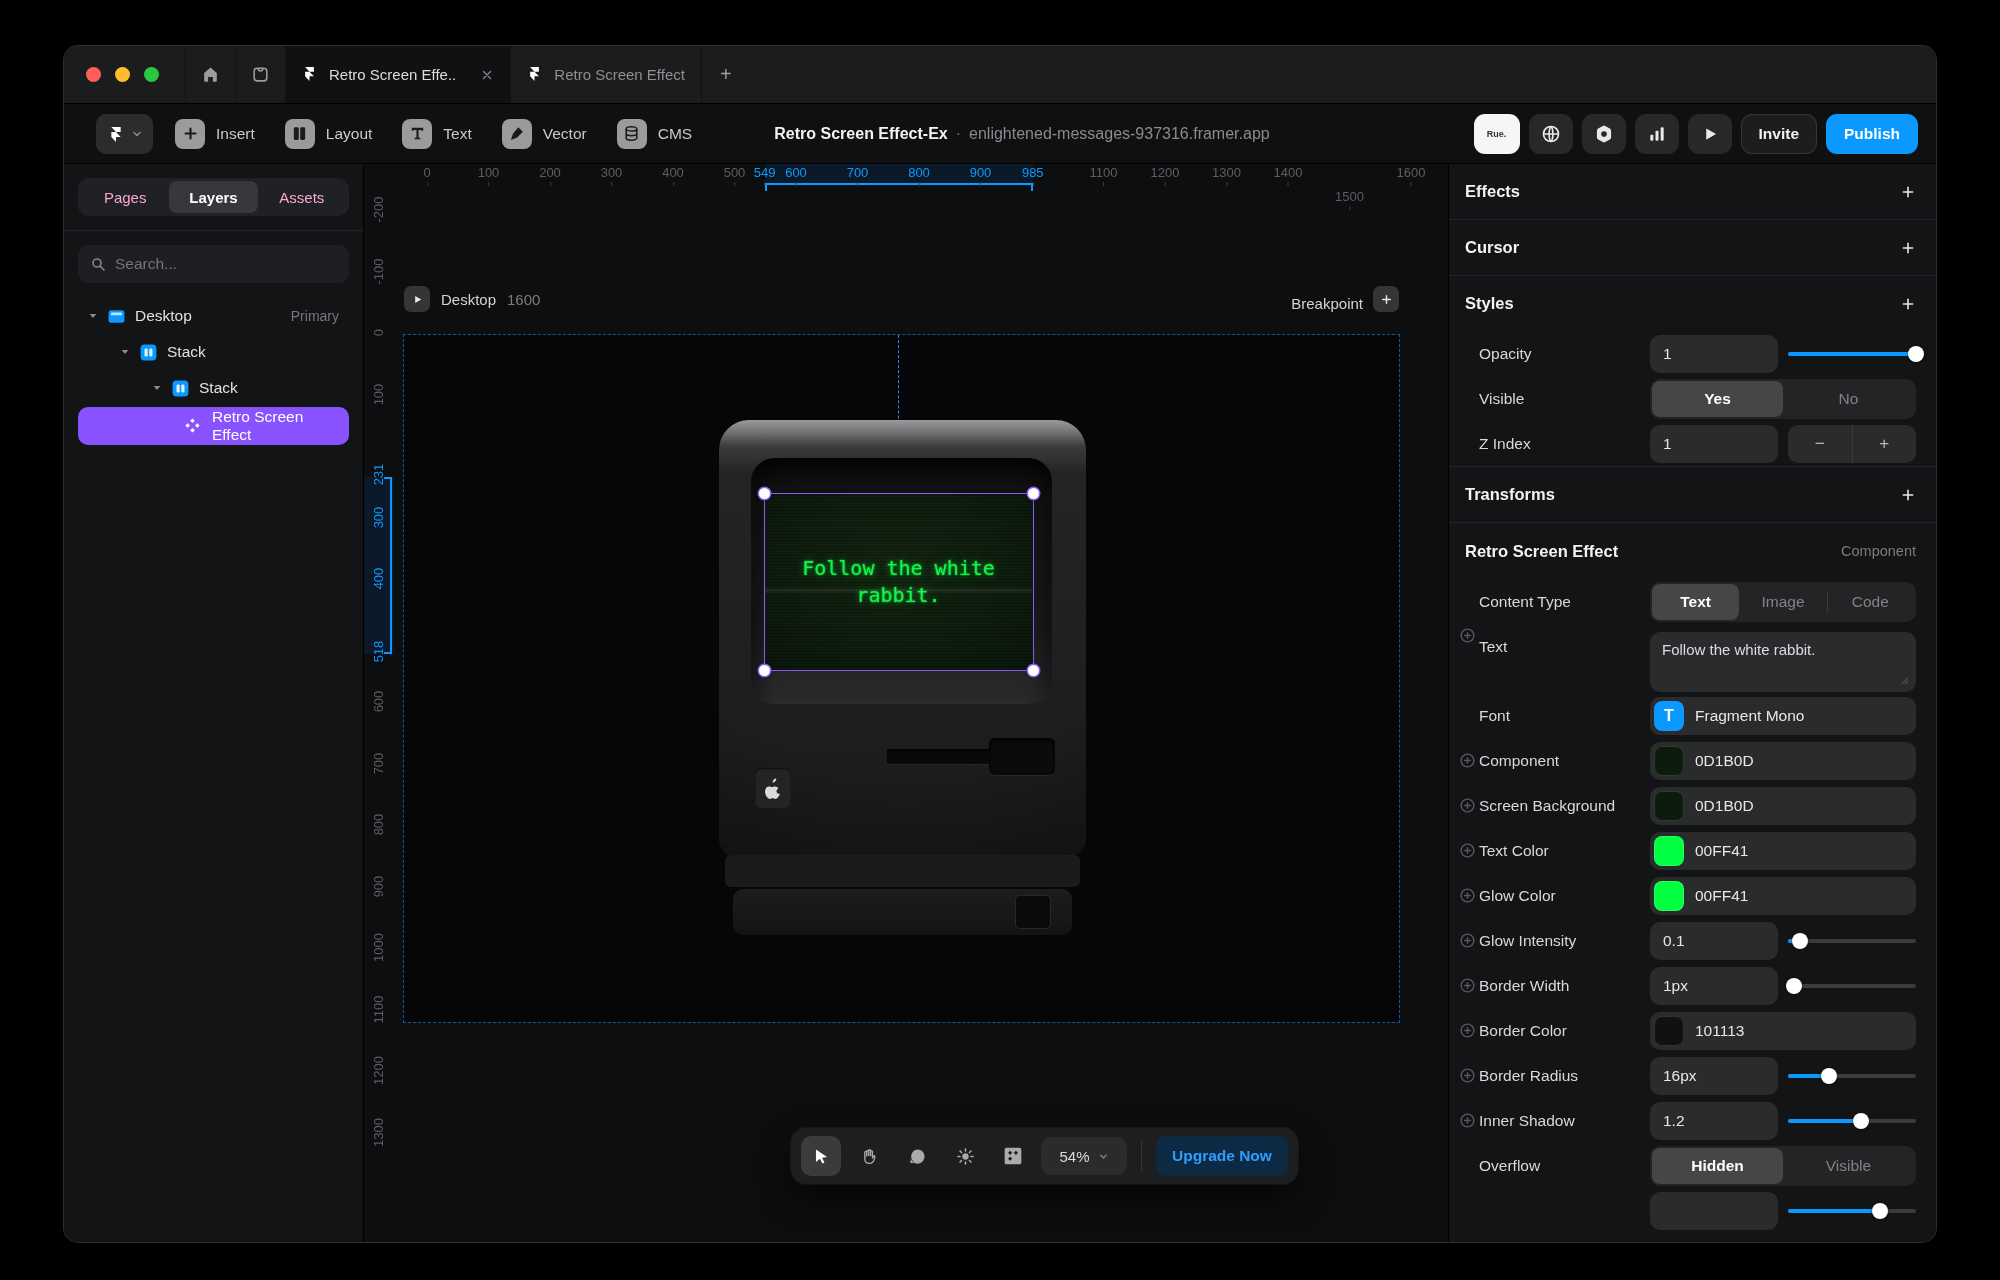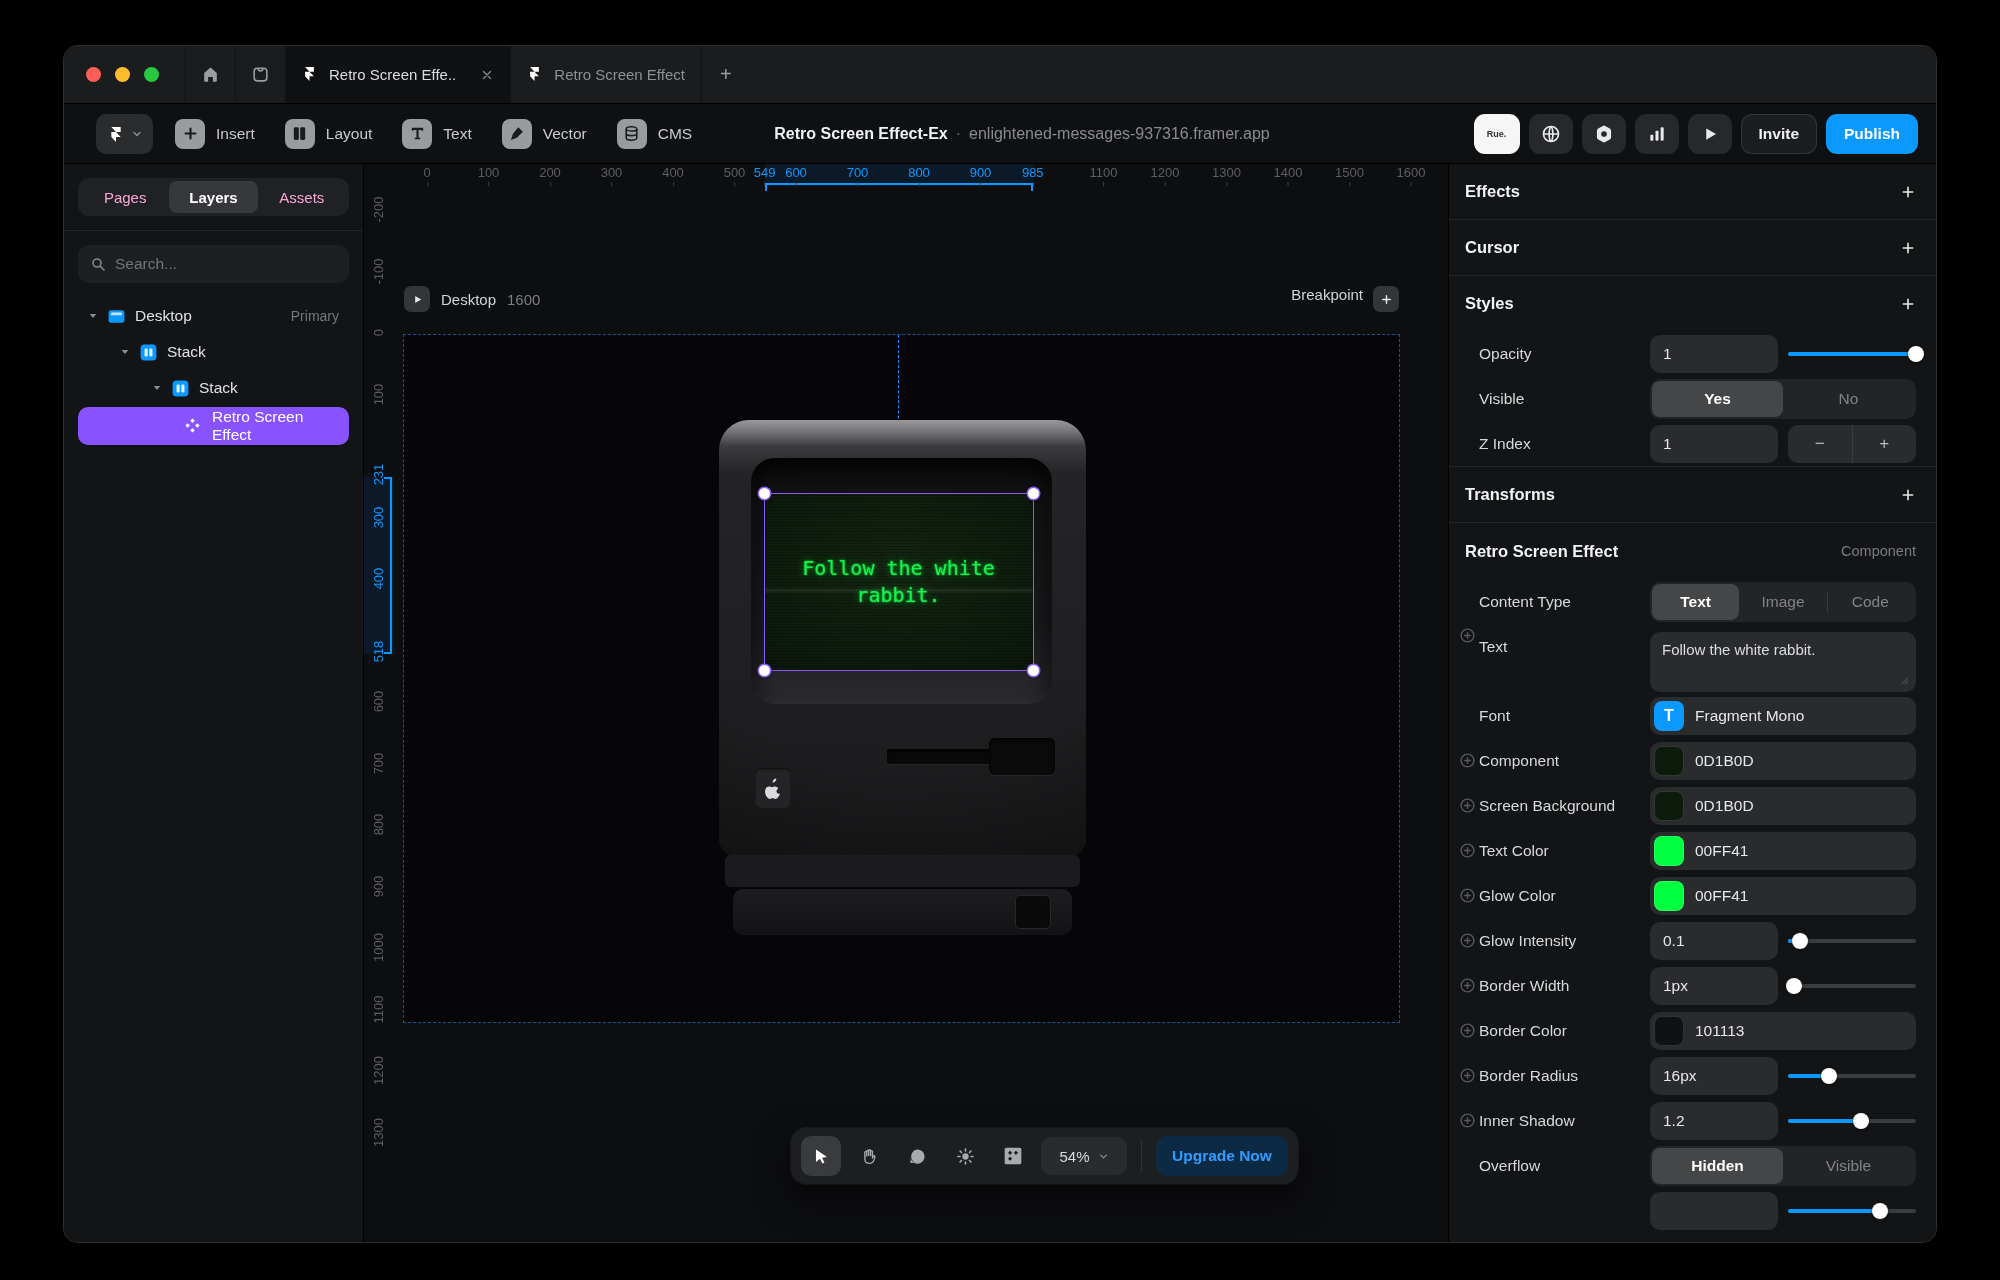--- a/index.html
+++ b/index.html
@@ -73,21 +73,21 @@
   .bracket-top { position:absolute; top:0; height:22px; background:rgba(11,130,255,.10); }
   .bracket-top .bar { position:absolute; left:0; right:0; top:19px; height:2px; background:#0b99ff; }
   .bracket-top .end { position:absolute; top:19px; width:2px; height:8px; background:#0b99ff; }
   .bracket-left { position:absolute; left:0; width:30px; background:rgba(11,130,255,.10); }
   .bracket-left .bar { position:absolute; top:0; bottom:0; left:26px; width:2px; background:#0b99ff; }
   .bracket-left .end { position:absolute; left:20px; width:8px; height:2px; background:#0b99ff; }
 
   .bp-row { position:absolute; left:40px; width:995px; top:120px; height:30px; display:flex; align-items:center; gap:11px; color:#d3d4d6; font-size:15px; }
   .bp-chip { width:26px; height:26px; border-radius:7px; background:#343537; color:#e8e9ea; display:flex; align-items:center; justify-content:center; }
   .bp-w { color:#7c7d7f; }
-  .bp-right { margin-left:auto; display:flex; align-items:flex-start; gap:10px; }
+  .bp-right { margin-left:auto; display:flex; align-items:flex-end; gap:10px; }
 
   .frame { position:absolute; left:40px; top:171px; width:995px; height:687px; background:#060608; outline:1px dashed rgba(30,144,255,.55); }
   .guide { position:absolute; left:494px; top:0; height:159px; border-left:1px dashed #1f8fff; }
 
   
   .mac { position:absolute; left:315px; top:85px; width:367px; height:515px; }
   .mac-body { position:absolute; left:0; right:0; top:0; bottom:78px; border-radius:30px 30px 18px 18px;
       background:linear-gradient(180deg,#9a9a9c 0%,#707072 3%,#3c3c3e 6%,#242426 12%,#1f1f21 60%,#1a1a1c 100%); }
   .mac-body::after { content:""; position:absolute; inset:0; border-radius:inherit;
       background:radial-gradient(130% 90% at 50% 30%, transparent 55%, rgba(0,0,0,.45) 100%); }
@@ -403,21 +403,21 @@
           <div class="tick blue" style="left: 400.635px;">549<i></i></div>
           <div class="tick blue" style="left: 432px;">600<i></i></div>
           <div class="tick blue" style="left: 493.5px;">700<i></i></div>
           <div class="tick blue" style="left: 555px;">800<i></i></div>
           <div class="tick blue" style="left: 616.5px;">900<i></i></div>
           <div class="tick blue" style="left: 668.775px;">985<i></i></div>
           <div class="tick" style="left: 739.5px;">1100<i></i></div>
           <div class="tick" style="left: 801px;">1200<i></i></div>
           <div class="tick" style="left: 862.5px;">1300<i></i></div>
           <div class="tick" style="left: 924px;">1400<i></i></div>
-          <div class="tick" style="left: 985.5px;">1500<i></i></div>
+          <div class="tick" style="left: 985.5px; margin-top: 24px;">1500<i></i></div>
           <div class="tick" style="left: 1047px;">1600<i></i></div>
         </div>
       <div class="ruler-left" id="ruler-left">
           <div class="bracket-left" style="top: 313.065px; height: 176.505px;">
             <div class="bar"></div>
             <div class="end" style="top: 0px;"></div>
             <div class="end" style="bottom: 0px;"></div>
           </div>
           <div class="tick" style="top: 38px;">-200</div>
           <div class="tick" style="top: 99.5px;">-100</div>

